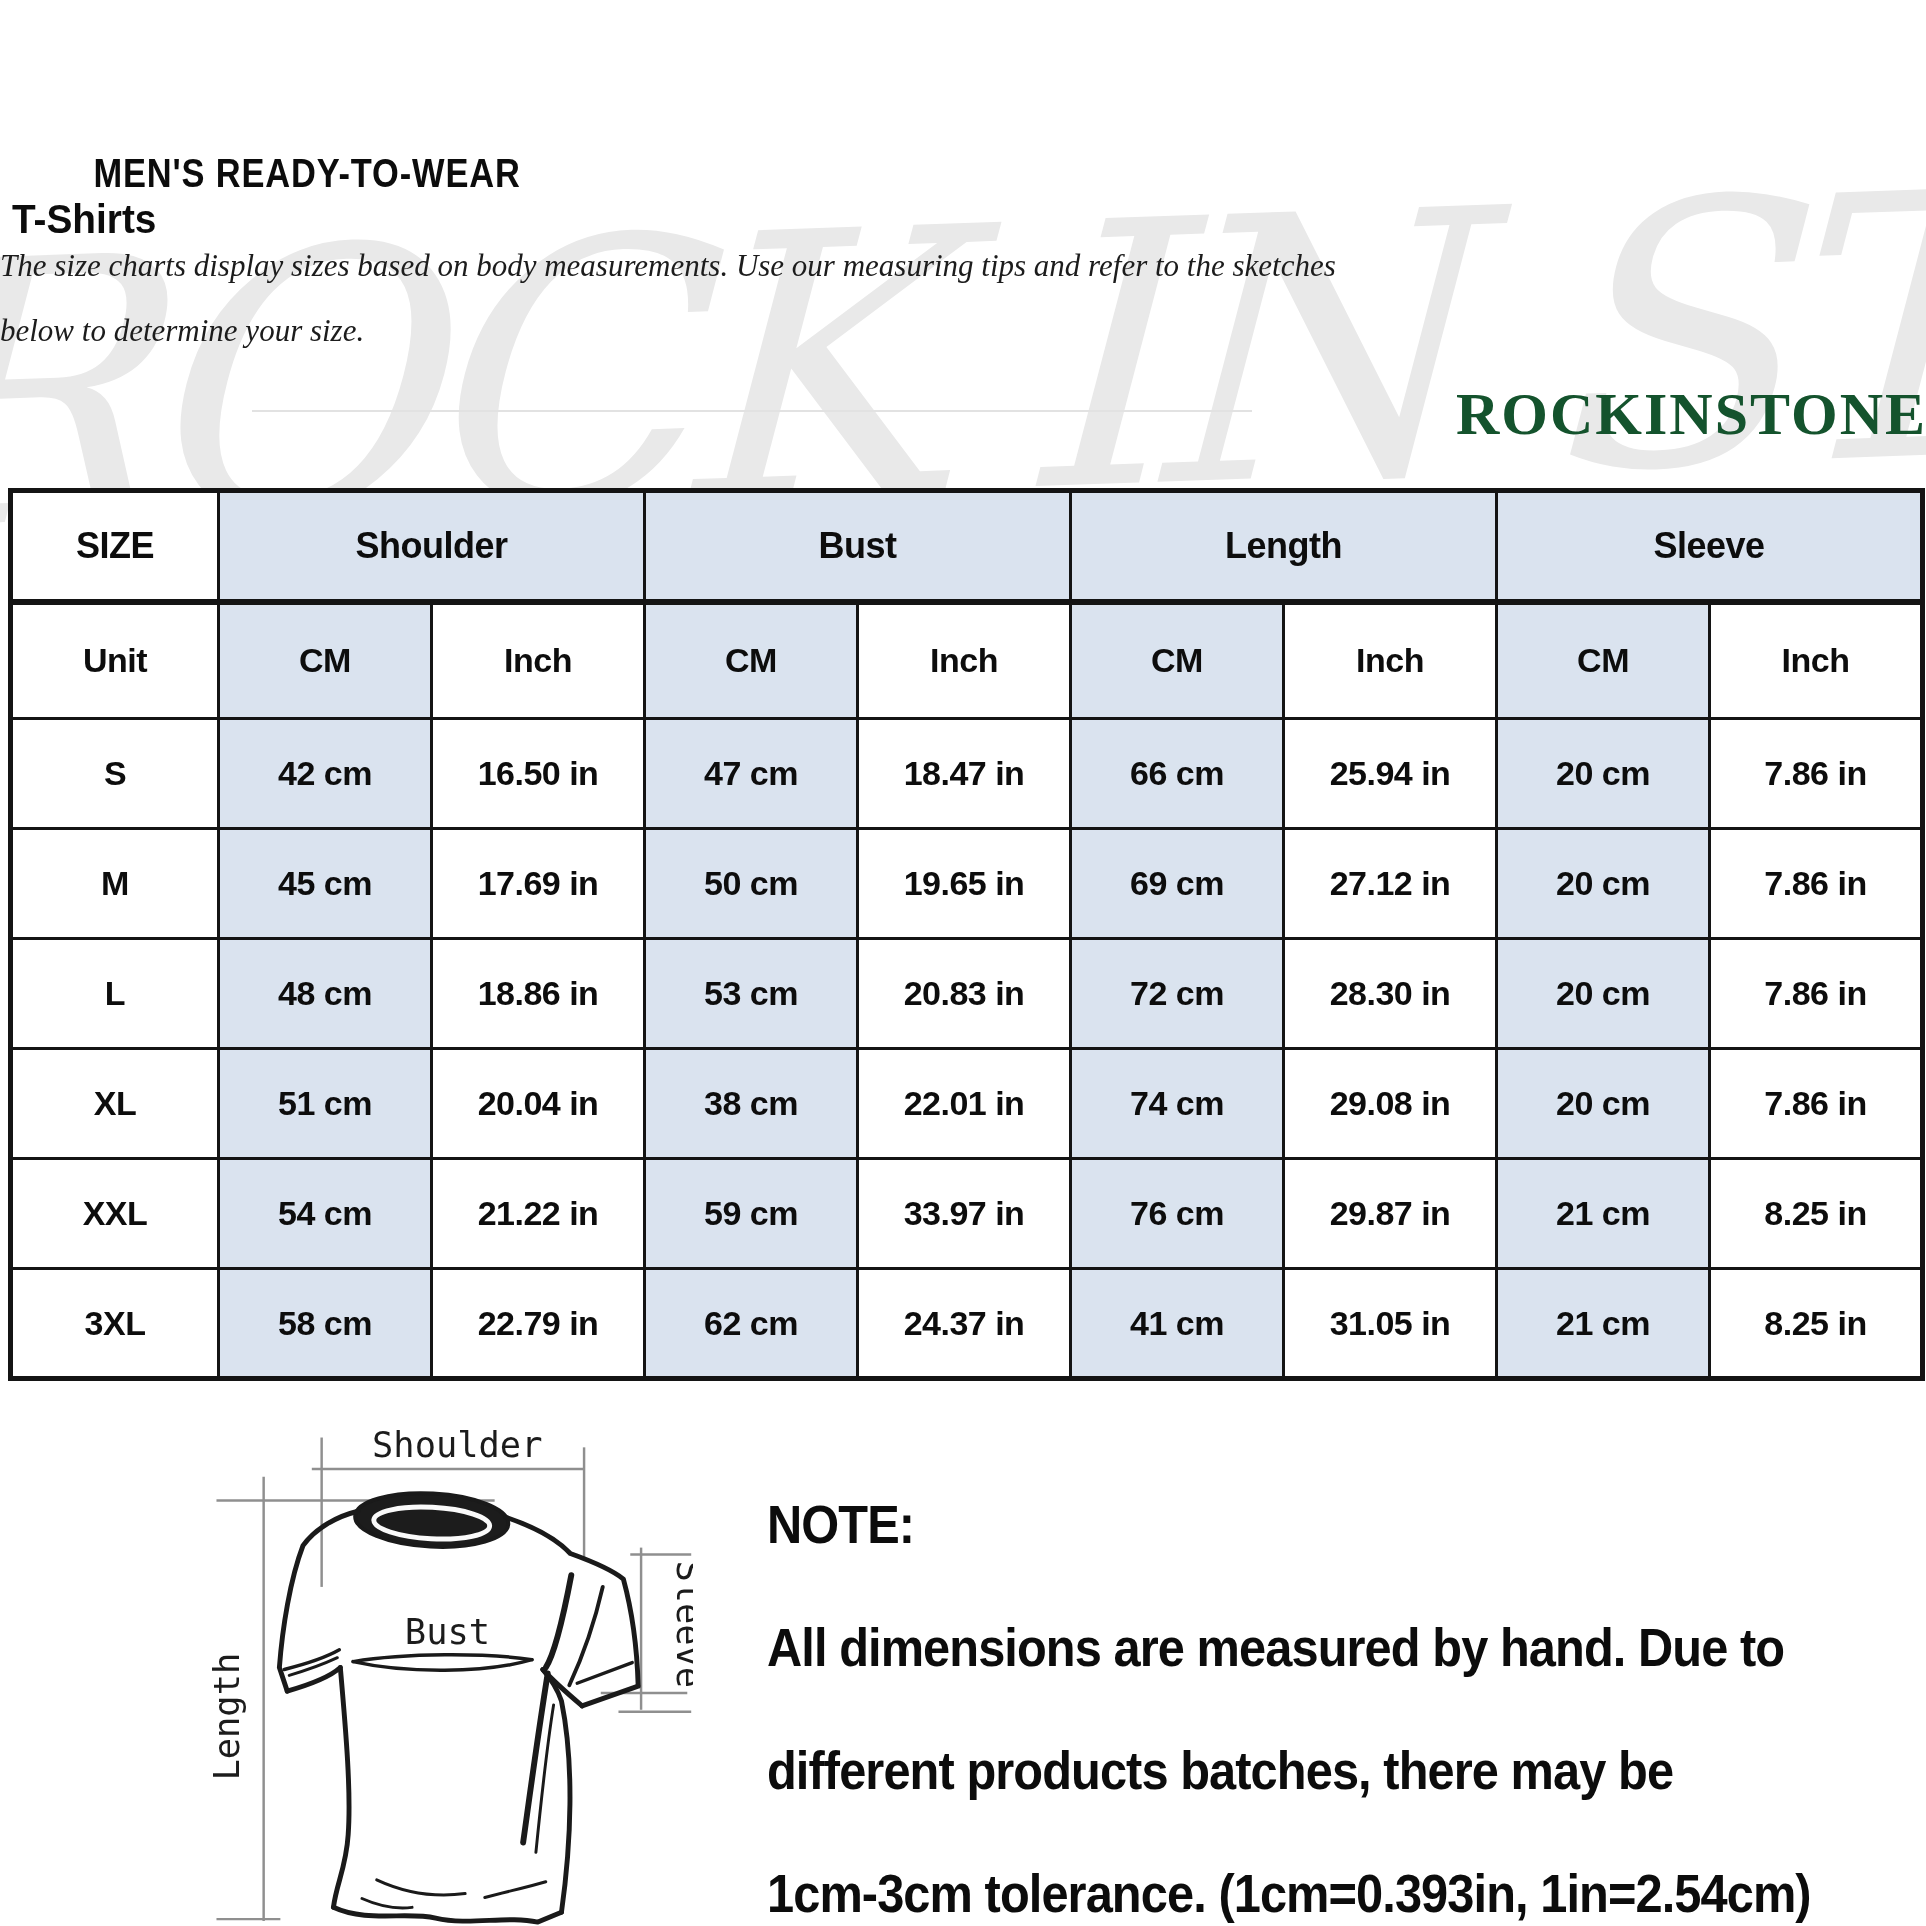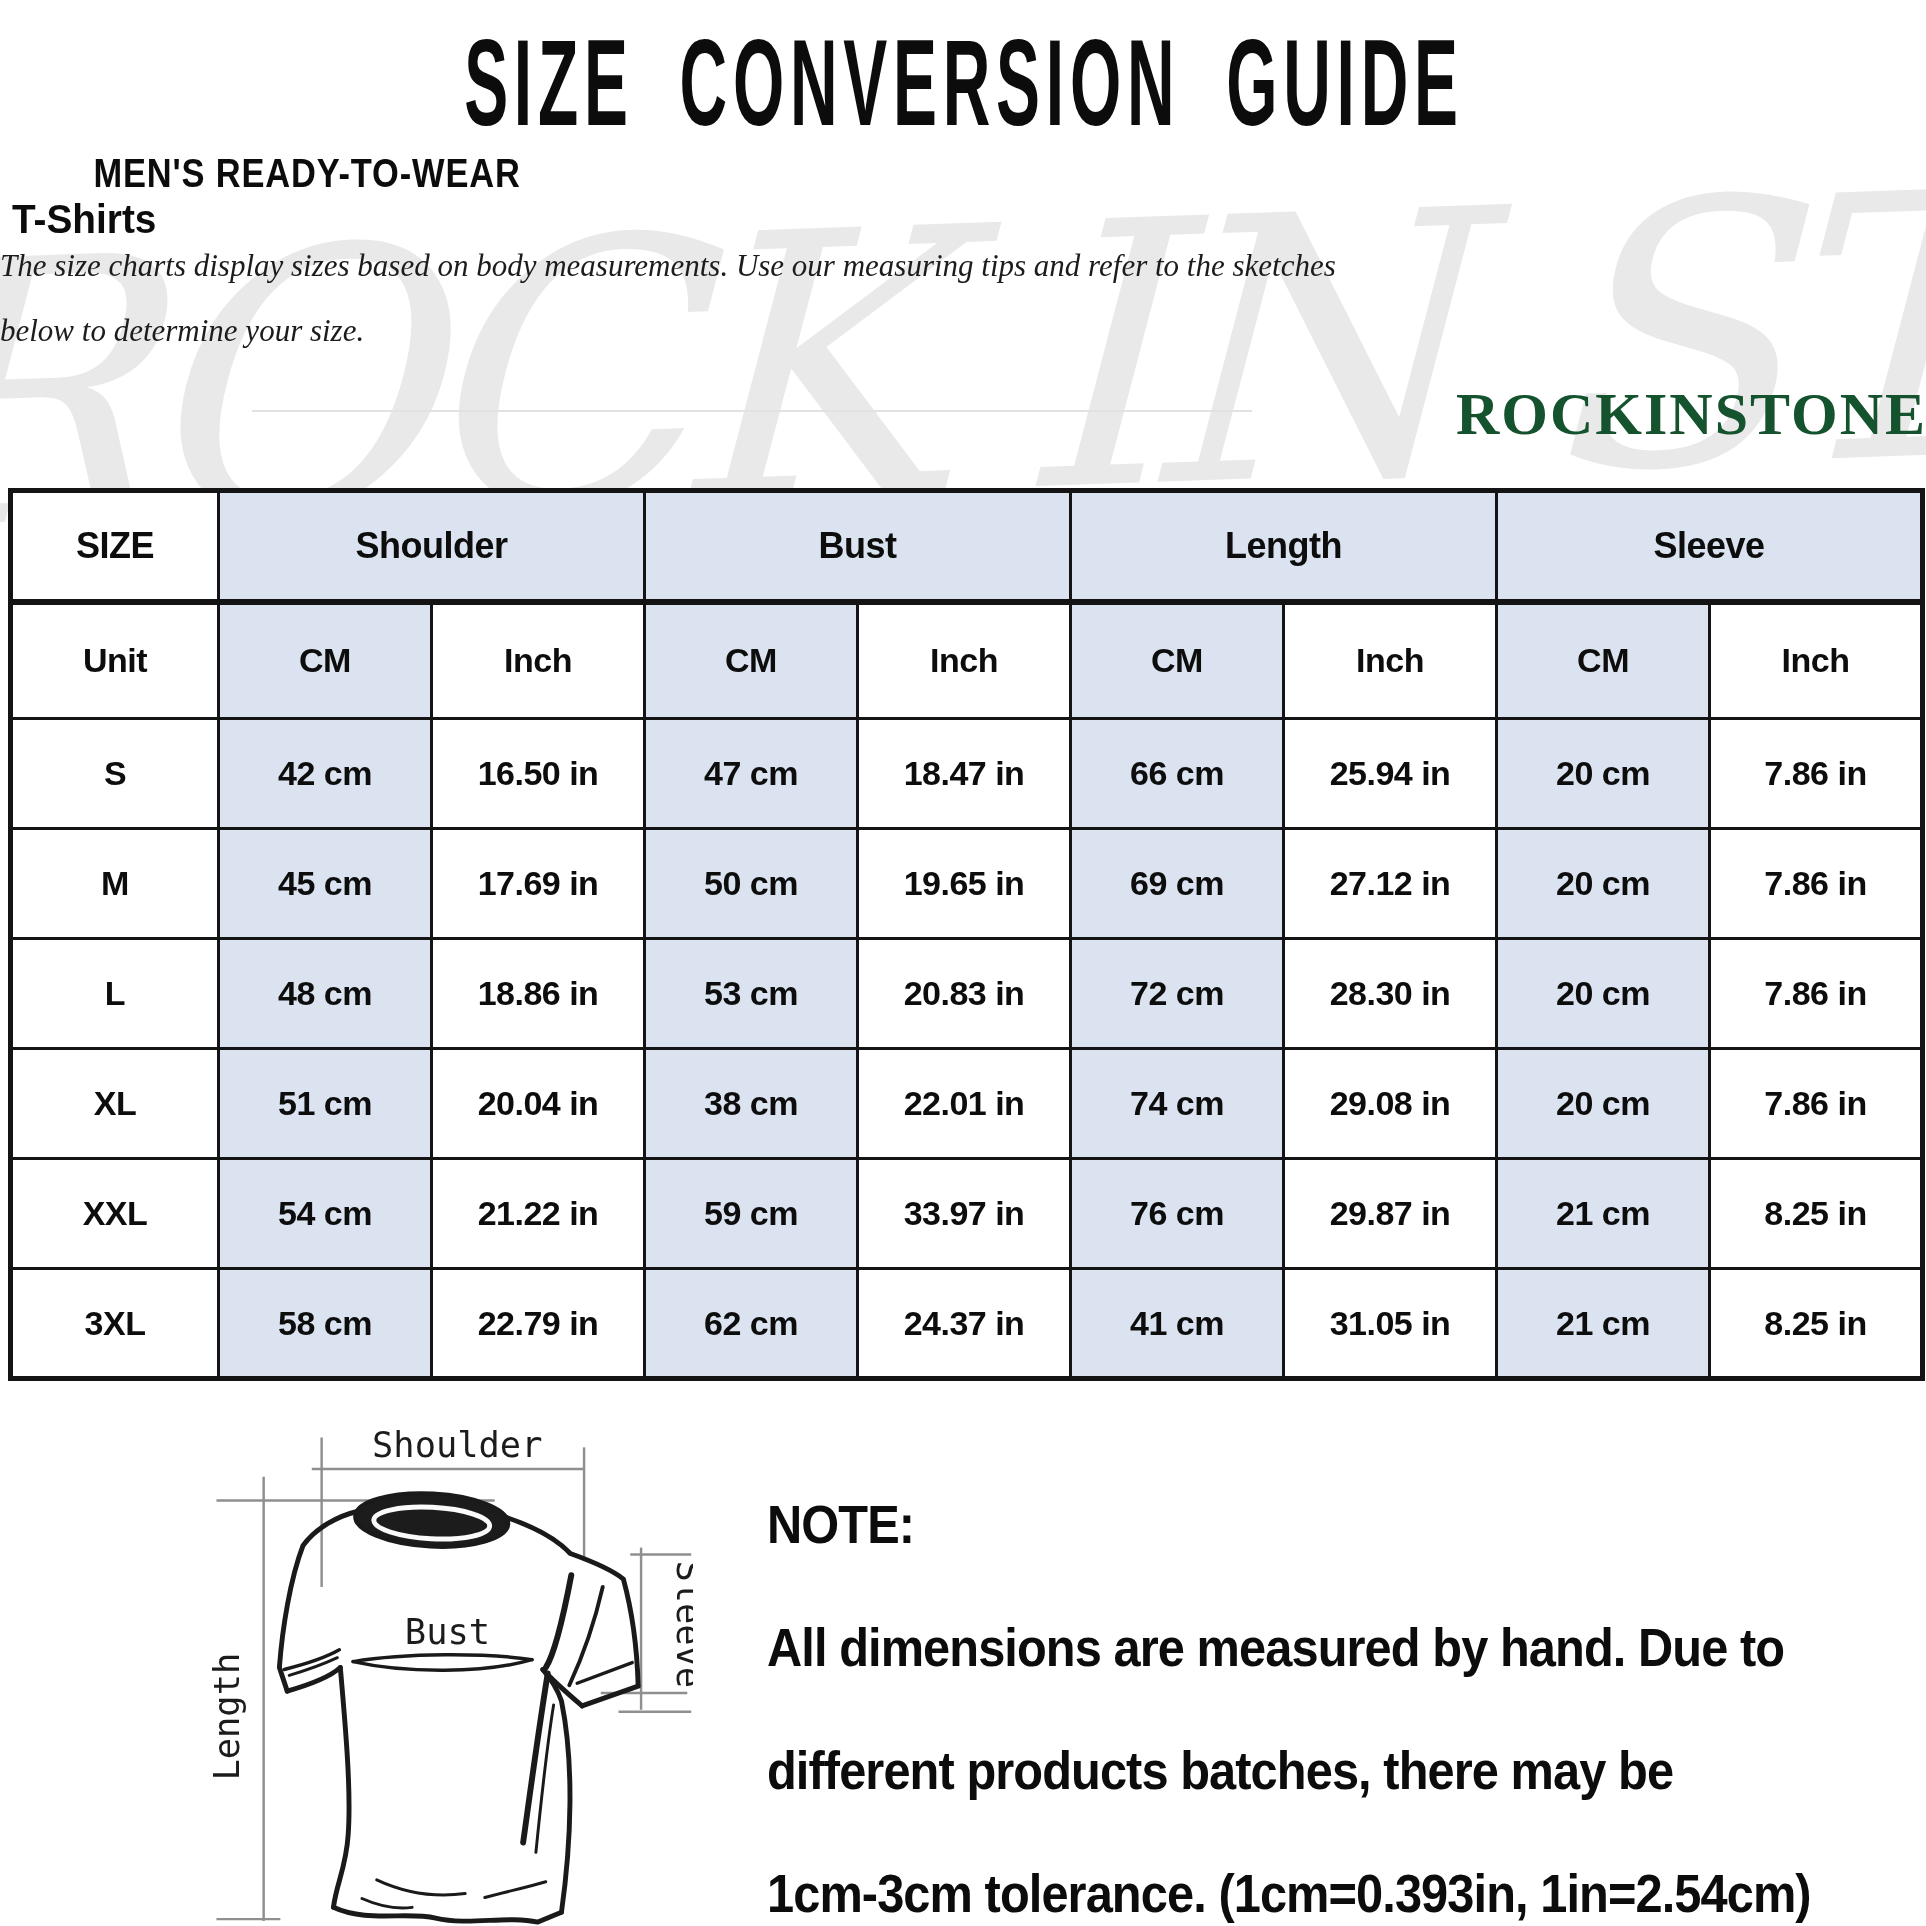--- a/index.html
+++ b/index.html
@@ -120,23 +120,20 @@
   }
 </style>
 </head>
 <body>
 
 <div id="page">
 
   <div class="watermark">ROCK IN STONE</div>
   <div class="faint-line"></div>
 
-  <div class="page-title">
-    <span class="inner">SIZE CONVERSION GUIDE</span>
-  </div>
 
   <div class="subtitle">
     <span class="main">MEN'S READY-TO-WEAR</span>
     <span class="sec">T-Shirts</span>
   </div>
 
   <div class="desc desc1">The size charts display sizes based on body measurements.  Use our measuring tips and refer to the sketches</div>
   <div class="desc desc2">below to determine your size.</div>
 
   <div class="brand">ROCKINSTONE</div>

